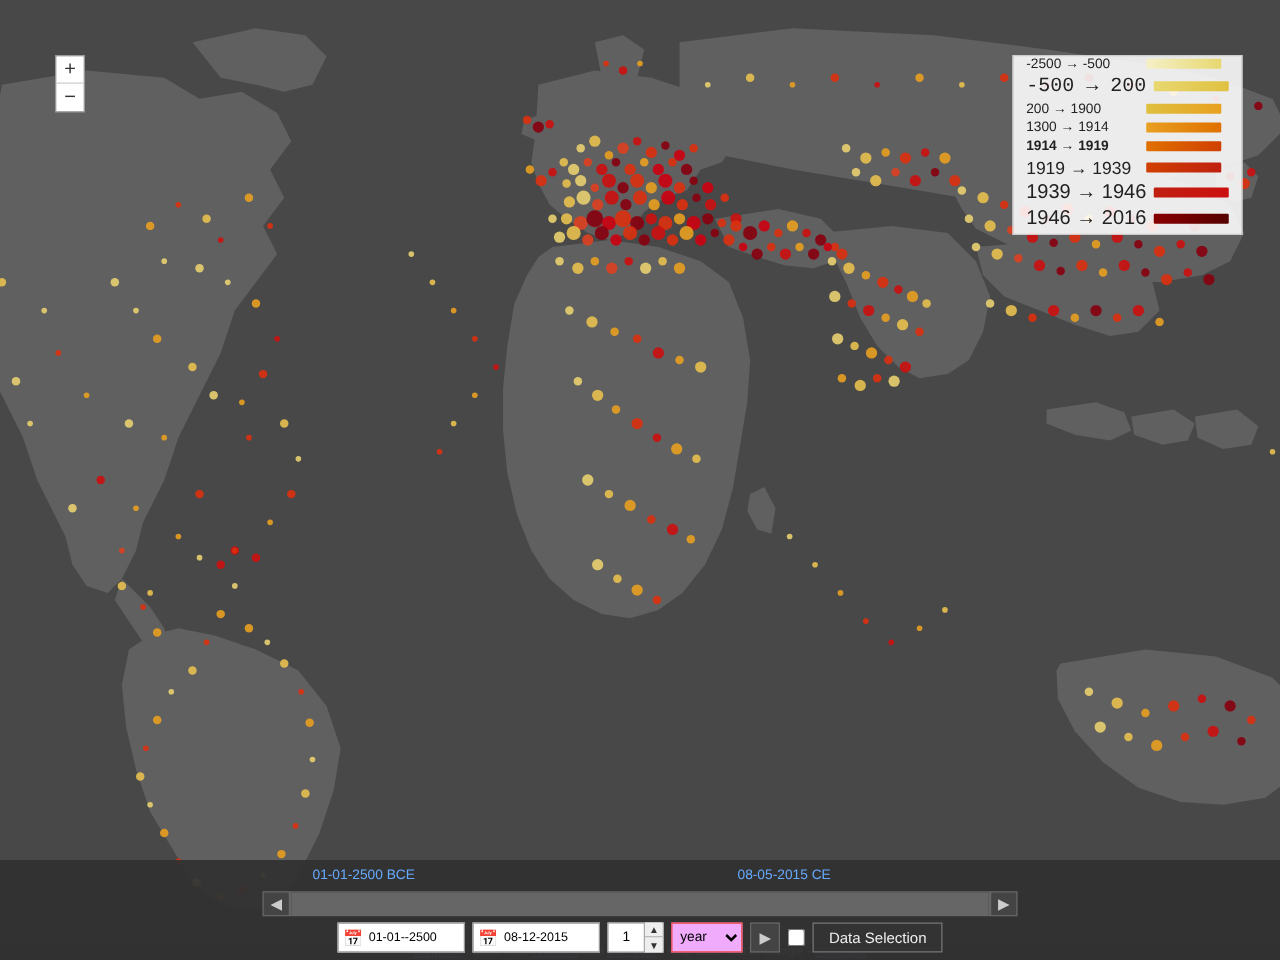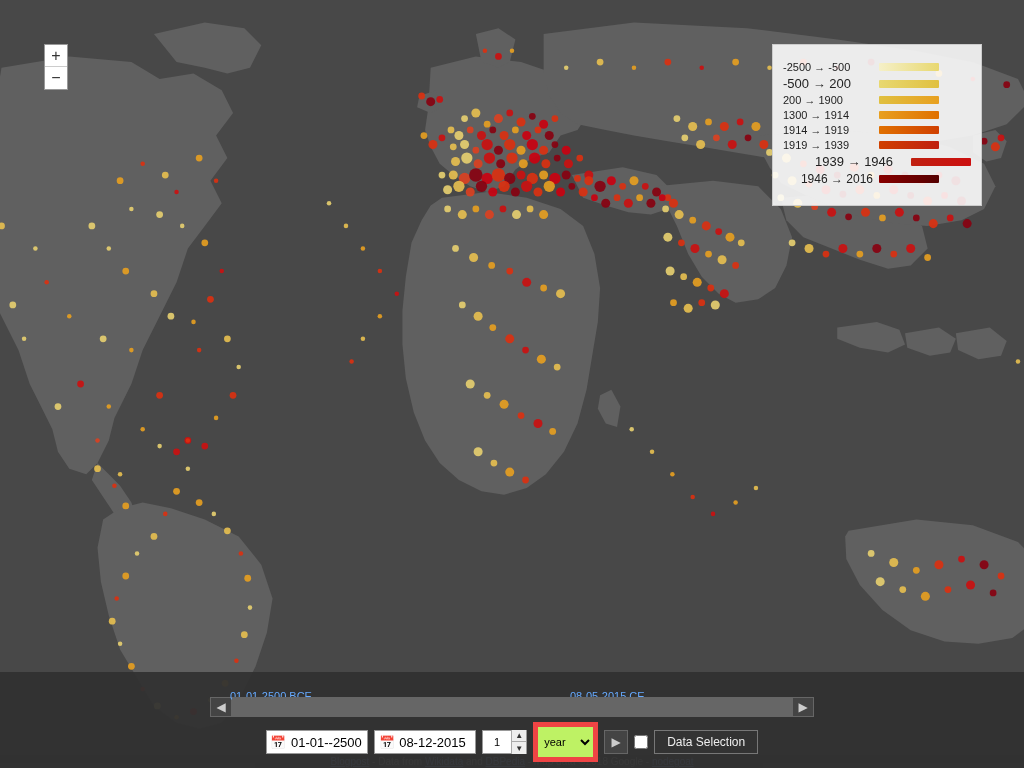--- a/index.html
+++ b/index.html
@@ -48,23 +48,23 @@
       text-align: center;
       color: #333;
       display: block;
     }
     .zoom-btn:first-child { border-bottom: 1px solid #ccc; }
 
     
     #legend {
       position: absolute;
       top: 44px;
-      right: 42px;
+      right: 30px;
       background: rgba(255,255,255,0.88);
-      padding: 16px 10px;
+      padding: 0 10px;
       z-index: 10;
       border: 1px solid #ccc;
     }
 
     .legend-item {
       display: flex;
       align-items: center;
       margin-bottom: 3px;
       font-size: 11px;
       color: #222;
@@ -94,21 +94,22 @@
       justify-content: center;
       margin-bottom: 4px;
       position: relative;
       height: 40px;
     }
 
     .slider-label {
       position: absolute;
       color: #6af;
       font-size: 11px;
-      top: 12px;
+      top: 0;
+      margin-left: 20px;
     }
 
     #label-start { left: 230px; }
     #label-end { left: 570px; }
 
     #slider-track {
       width: 560px;
       height: 20px;
       background: #333;
       border: 1px solid #666;
@@ -158,21 +159,21 @@
 
     .cal-icon {
       color: #555;
       margin-right: 4px;
       font-size: 13px;
     }
 
     .date-input {
       border: none;
       outline: none;
-      font-size: 13px;
+      font-size: 10px;
       width: 72px;
       background: white;
     }
 
     .step-wrap {
       display: flex;
       align-items: center;
       background: white;
       border: 1px solid #999;
       height: 24px;
@@ -202,23 +203,23 @@
       cursor: pointer;
       font-size: 8px;
       display: flex;
       align-items: center;
       justify-content: center;
       color: #333;
     }
     .step-arrow:first-child { border-bottom: 1px solid #aaa; }
 
     .unit-select {
-      height: 40px;
-      border: 5px solid #ef4444;
-      background: #bef264;
+      height: 24px;
+      border: 1px solid #ef4444;
+      background: #f0abfc;
       font-size: 11px;
       outline: none;
       padding: 0 2px;
     }
 
     .play-btn {
       width: 24px;
       height: 24px;
       background: #444;
       border: 1px solid #666;
@@ -660,45 +661,45 @@
     <button class="zoom-btn">+</button>
     <button class="zoom-btn">−</button>
   </div>
 
   <div id="legend">
     <div class="legend-item">
       <span style="min-width:90px; font-size:11px;">-2500 → -500</span>
       <div class="legend-bar" style="background: linear-gradient(to right, #f5f0c8, #e8d870);"></div>
     </div>
     <div class="legend-item">
-      <span style="min-width:90px; font-size:13px;"> -500 → 200</span>
+      <span style="min-width:90px; font-size:16px;font-family:Liberation Mono, monospace;"> -500 → 200</span>
       <div class="legend-bar" style="background: linear-gradient(to right, #e8d870, #e0c040);"></div>
     </div>
     <div class="legend-item">
       <span style="min-width:90px; font-size:11px;">  200 → 1900</span>
       <div class="legend-bar" style="background: linear-gradient(to right, #e0c040, #e8a020);"></div>
     </div>
     <div class="legend-item">
       <span style="min-width:90px; font-size:11px;"> 1300 → 1914</span>
       <div class="legend-bar" style="background: linear-gradient(to right, #e8a020, #e07000);"></div>
     </div>
     <div class="legend-item">
-      <span style="min-width:90px; font-size:11px;"> 1914 → 1919</span>
+      <span style="min-width:90px; font-size:11px;font-weight:bold;"> 1914 → 1919</span>
       <div class="legend-bar" style="background: linear-gradient(to right, #e07000, #d04000);"></div>
     </div>
     <div class="legend-item">
-      <span style="min-width:90px; font-size:11px;"> 1919 → 1939</span>
+      <span style="min-width:90px; font-size:14px;"> 1919 → 1939</span>
       <div class="legend-bar" style="background: linear-gradient(to right, #d04000, #c02010);"></div>
     </div>
     <div class="legend-item">
-      <span style="min-width:90px; font-size:13px;margin-left:32px;"> 1939 → 1946</span>
+      <span style="min-width:90px; font-size:16px;"> 1939 → 1946</span>
       <div class="legend-bar" style="background: linear-gradient(to right, #c02010, #cc1010);"></div>
     </div>
     <div class="legend-item">
-      <span style="min-width:90px; font-size:12px;text-align:right;"> 1946 → 2016</span>
+      <span style="min-width:90px; font-size:16px;"> 1946 → 2016</span>
       <div class="legend-bar" style="background: linear-gradient(to right, #880000, #550000);"></div>
     </div>
   </div>
 
   <div id="bottom-controls">
     <div id="slider-row">
       <span id="label-start" class="slider-label">01-01-2500 BCE</span>
       <span id="label-end" class="slider-label">08-05-2015 CE</span>
       <button class="slider-btn" id="slider-prev">◀</button>
       <div id="slider-track">

